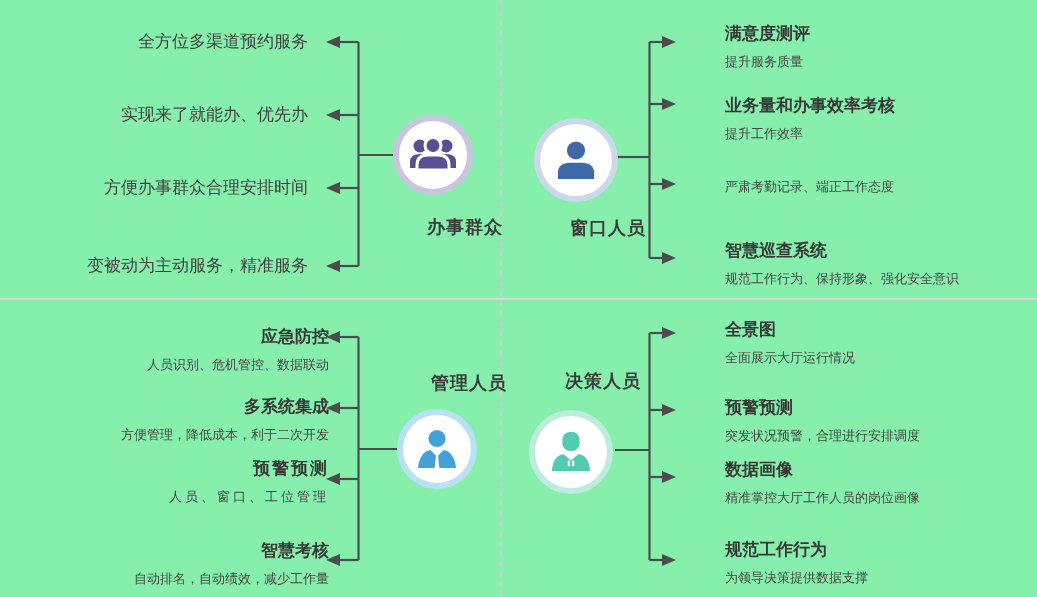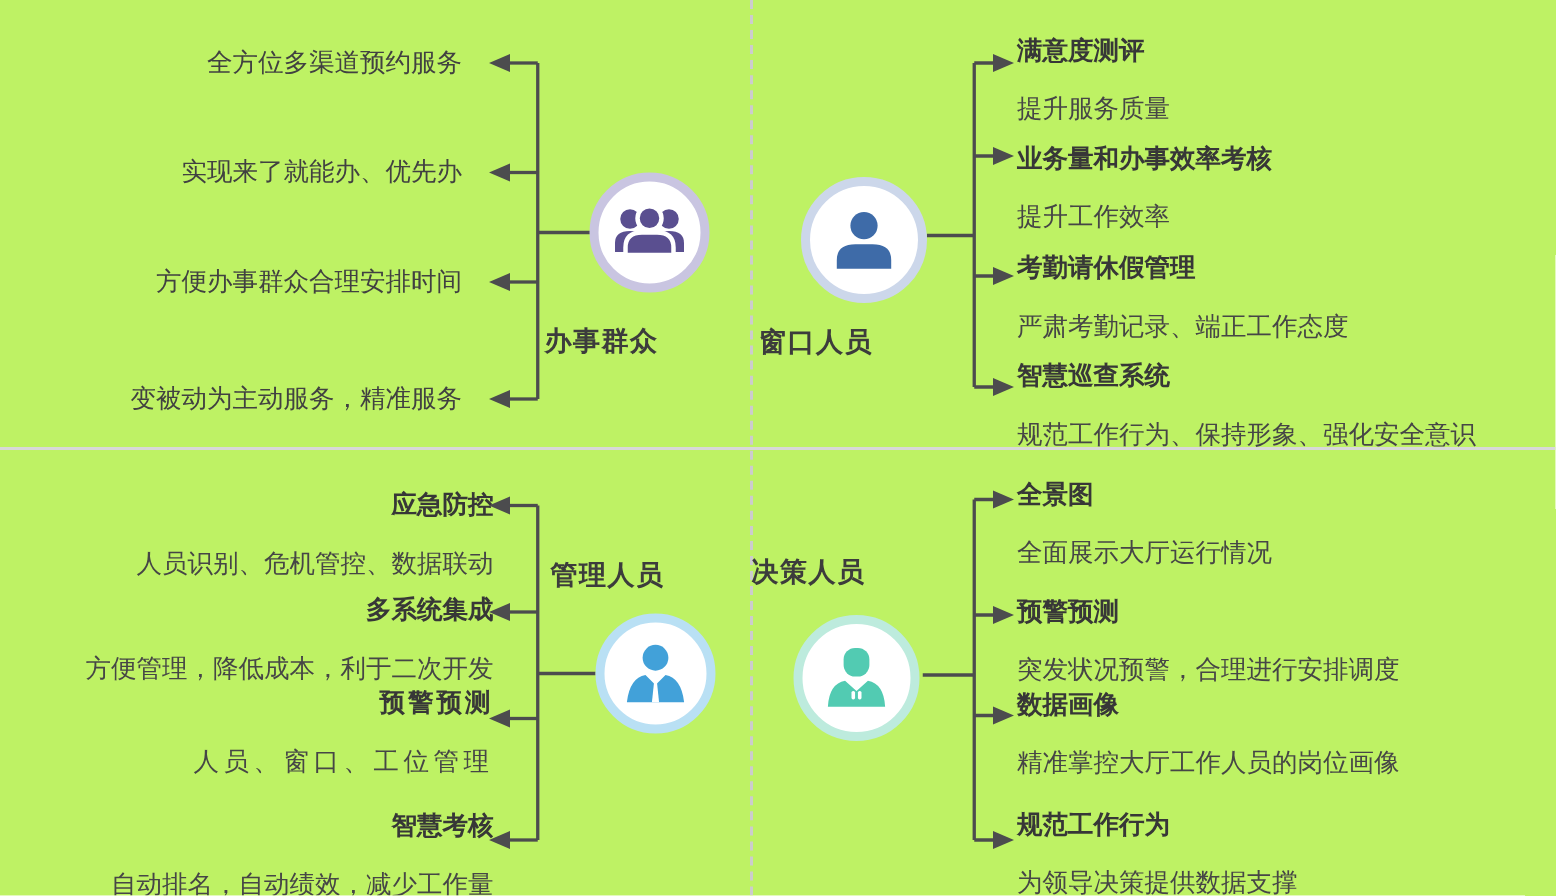--- a/index.html
+++ b/index.html
@@ -1,46 +1,46 @@
 <!DOCTYPE html>
 <html><head>
 <meta charset="utf-8">
 <style>
   html,body{margin:0;padding:0;background:#fff;}
   .canvas{
-    position:relative;width:1037px;height:597px;background:#bef264;overflow:hidden;
+    position:relative;width:1037px;height:597px;background:#86efac;overflow:hidden;
     font-family:Liberation Serif, serif;color:#404040;
   }
   .divider-v{position:absolute;left:500px;top:0;height:597px;width:0;border-left:2px dashed #cccccc;}
   .divider-h{position:absolute;left:0;top:298px;width:1037px;height:2px;background:#d8d8d8;}
 
   
   .conn{position:absolute;pointer-events:none;}
   .conn line{stroke:#4c4c4e;stroke-width:2.2;}
   .conn polygon{fill:#4c4c4e;}
 
   
   .ring{position:absolute;background:#fff;border-radius:50%;box-sizing:border-box;
         display:flex;align-items:center;justify-content:center;}
   .ring-tl{left:393px;top:115px;width:80px;height:80px;border:6px solid #c9c5e1;}
   .ring-tr{left:534px;top:118px;width:84px;height:84px;border:6px solid #ccd7ea;}
   .ring-bl{left:397px;top:409px;width:80px;height:80px;border:6px solid #b9e0f4;}
   .ring-br{left:529px;top:410px;width:84px;height:84px;border:6px solid #bdebdd;}
 
-  .persona-label{position:absolute;width:140px;text-align:left;font-weight:bold;
+  .persona-label{position:absolute;width:140px;text-align:right;font-weight:bold;
                  font-size:18px;color:#3c3c3c;letter-spacing:1px;white-space:nowrap;}
 
   
   .tl-feat{position:absolute;right:729px;font-size:17px;color:#414141;white-space:nowrap;line-height:22px;}
 
   
-  .r-feat{position:absolute;left:678px;white-space:nowrap;}
+  .r-feat{position:absolute;left:725px;white-space:nowrap;}
   .l-feat{position:absolute;right:708px;text-align:right;white-space:nowrap;}
   .feat-title{font-weight:bold;font-size:17px;color:#373737;line-height:20px;}
-  .feat-desc{font-size:17px;color:#464646;line-height:20px;margin-top:19px;}
+  .feat-desc{font-size:13px;color:#464646;line-height:20px;margin-top:8px;}
   .ls-wide .feat-title{letter-spacing:2px;}
   .ls-wide .feat-desc{letter-spacing:3px;}
 </style>
 </head>
 <body>
 
 <div class="canvas">
 
   <div class="divider-v"></div>
   <div class="divider-h"></div>
@@ -102,21 +102,20 @@
 
   <div class="r-feat" style="top:24px">
     <div class="feat-title">满意度测评</div>
     <div class="feat-desc">提升服务质量</div>
   </div>
   <div class="r-feat" style="top:96px">
     <div class="feat-title">业务量和办事效率考核</div>
     <div class="feat-desc">提升工作效率</div>
   </div>
   <div class="r-feat" style="top:169px">
-    <div class="feat-title">考勤请休假管理</div>
     <div class="feat-desc">严肃考勤记录、端正工作态度</div>
   </div>
   <div class="r-feat" style="top:241px">
     <div class="feat-title">智慧巡查系统</div>
     <div class="feat-desc">规范工作行为、保持形象、强化安全意识</div>
   </div>
 
   <div class="l-feat" style="top:327px">
     <div class="feat-title">应急防控</div>
     <div class="feat-desc">人员识别、危机管控、数据联动</div>

